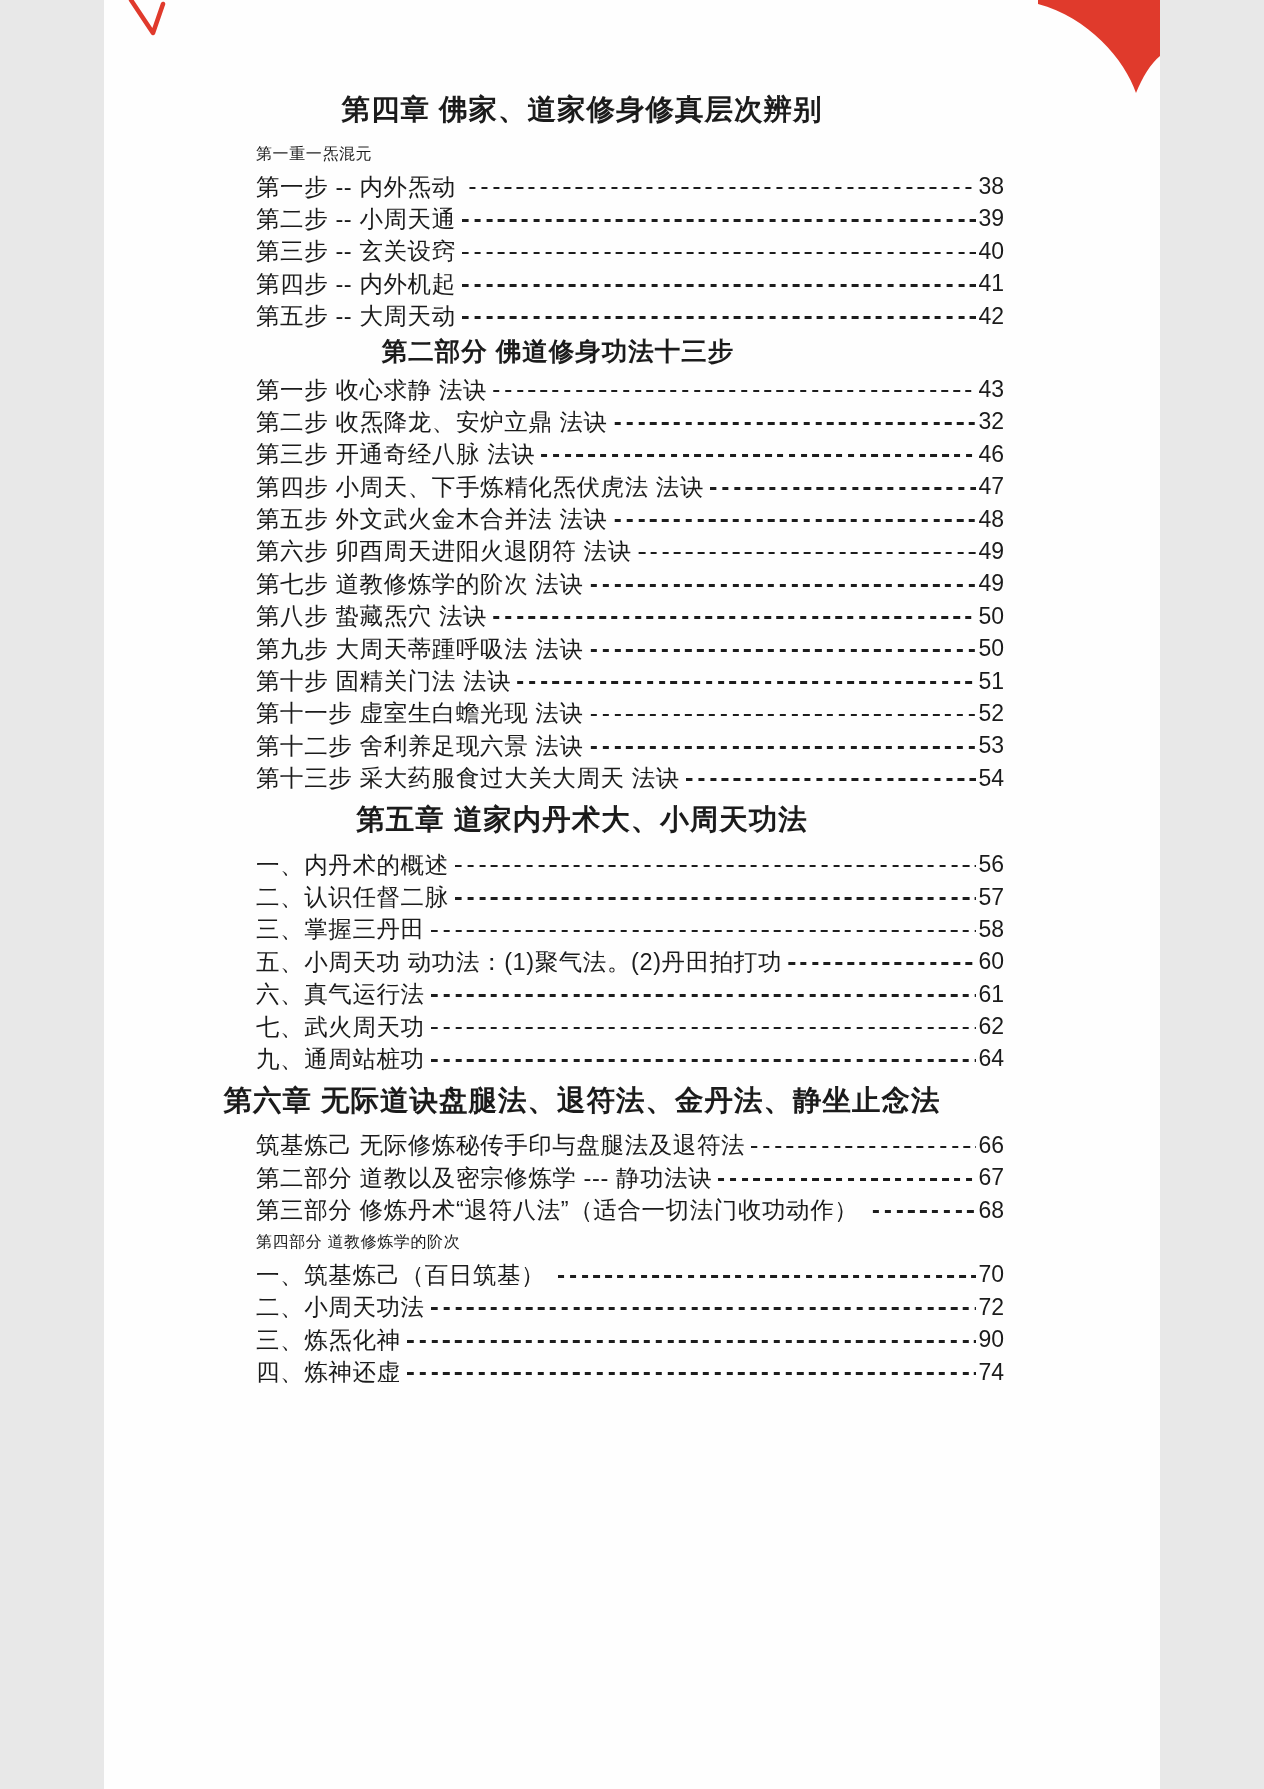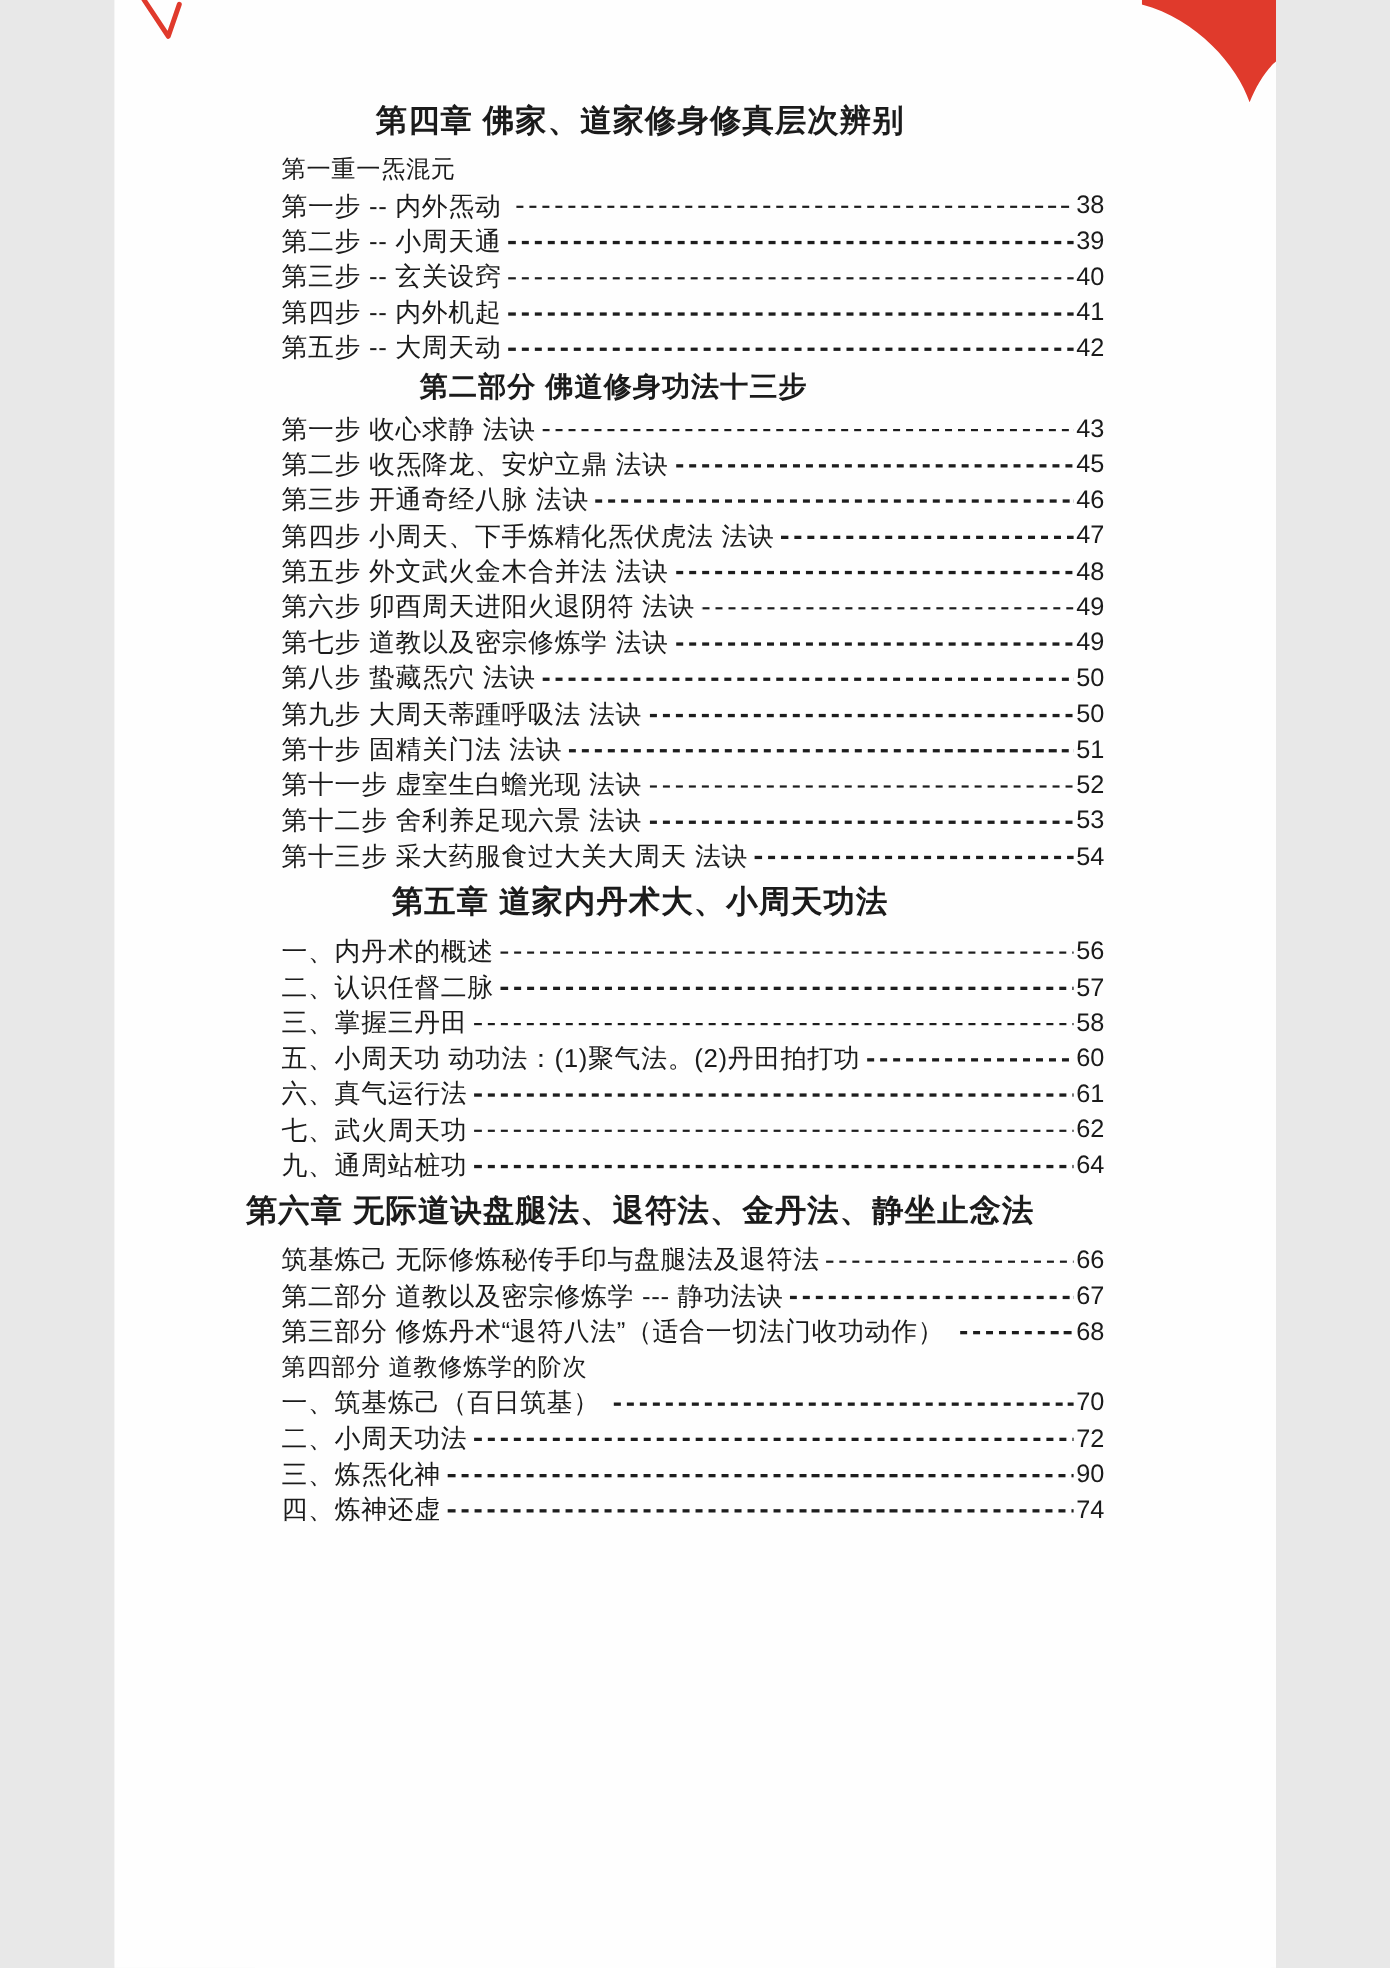--- a/index.html
+++ b/index.html
@@ -58,21 +58,21 @@
     height: 37px;
     margin: 1px 0 3px;
     justify-content: center;
     transform: translateX(-72px);
   }
   .row.section .txt {
     font-size: 25.5px;
     font-weight: 700;
     letter-spacing: 1px;
   }
-  .row.plain .txt { font-size: 22px; }
+  .row.plain .txt { font-size: 16px; }
 </style>
 </head>
 <body>
 
 <div class="page">
 
   <svg class="mark mark-left" width="70" height="42" viewBox="0 0 70 42">
     <path d="M5,2 L27,35 L37,6" fill="none" stroke-width="4.5" stroke-linecap="round" stroke-linejoin="round" stroke="#e03a2c"></path>
   </svg>
 
@@ -116,21 +116,21 @@
     <span class="txt">第二部分 佛道修身功法十三步</span>
   </div>
       <div class="row entry">
     <span class="label">第一步 收心求静 法诀</span>
     <span class="leader"></span>
     <span class="pagenum">43</span>
   </div>
       <div class="row entry">
     <span class="label">第二步 收炁降龙、安炉立鼎 法诀</span>
     <span class="leader"></span>
-    <span class="pagenum">45</span>
+    <span class="pagenum">32</span>
   </div>
       <div class="row entry">
     <span class="label">第三步 开通奇经八脉 法诀</span>
     <span class="leader"></span>
     <span class="pagenum">46</span>
   </div>
       <div class="row entry">
     <span class="label">第四步 小周天、下手炼精化炁伏虎法 法诀</span>
     <span class="leader"></span>
     <span class="pagenum">47</span>
@@ -139,21 +139,21 @@
     <span class="label">第五步 外文武火金木合并法 法诀</span>
     <span class="leader"></span>
     <span class="pagenum">48</span>
   </div>
       <div class="row entry">
     <span class="label">第六步 卯酉周天进阳火退阴符 法诀</span>
     <span class="leader"></span>
     <span class="pagenum">49</span>
   </div>
       <div class="row entry">
-    <span class="label">第七步 道教以及密宗修炼学 法诀</span>
+    <span class="label">第七步 道教修炼学的阶次 法诀</span>
     <span class="leader"></span>
     <span class="pagenum">49</span>
   </div>
       <div class="row entry">
     <span class="label">第八步 蛰藏炁穴 法诀</span>
     <span class="leader"></span>
     <span class="pagenum">50</span>
   </div>
       <div class="row entry">
     <span class="label">第九步 大周天蒂踵呼吸法 法诀</span>

